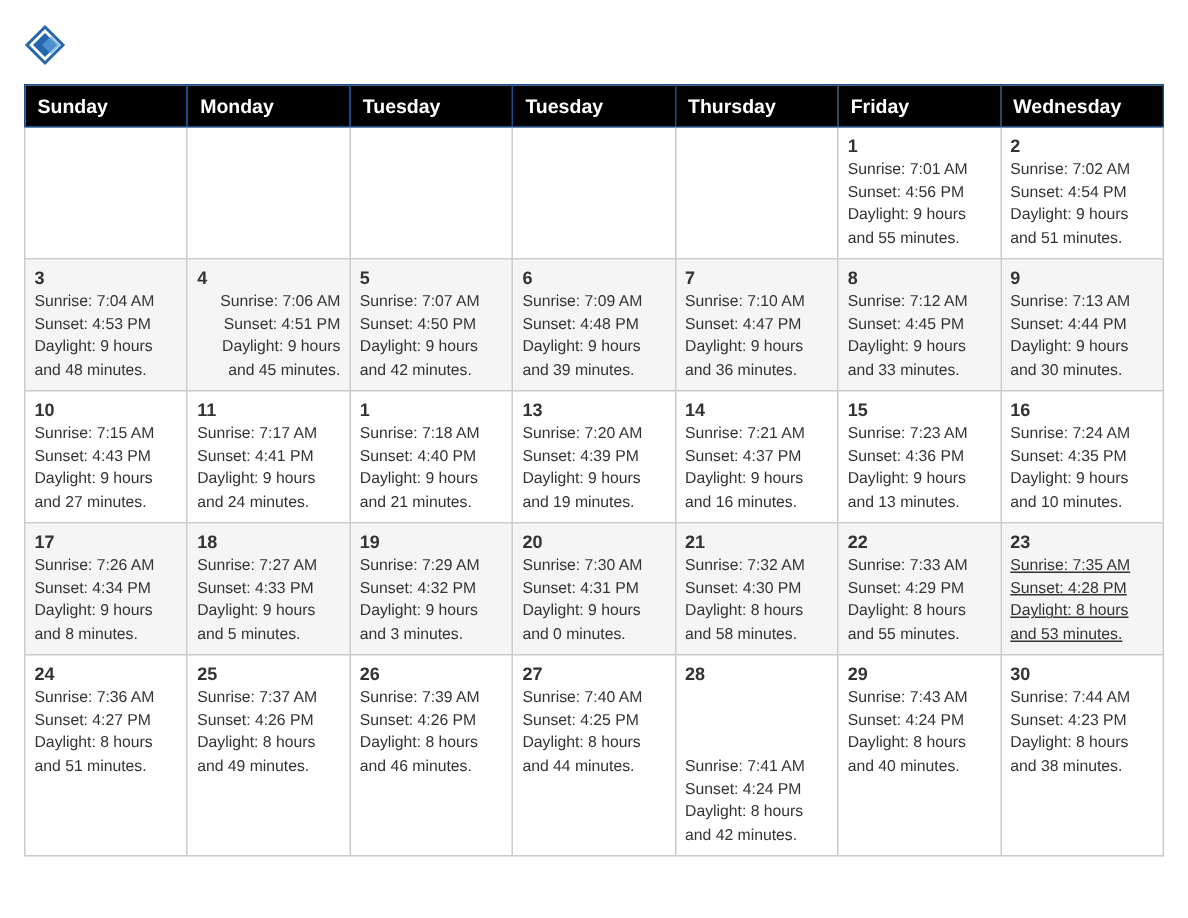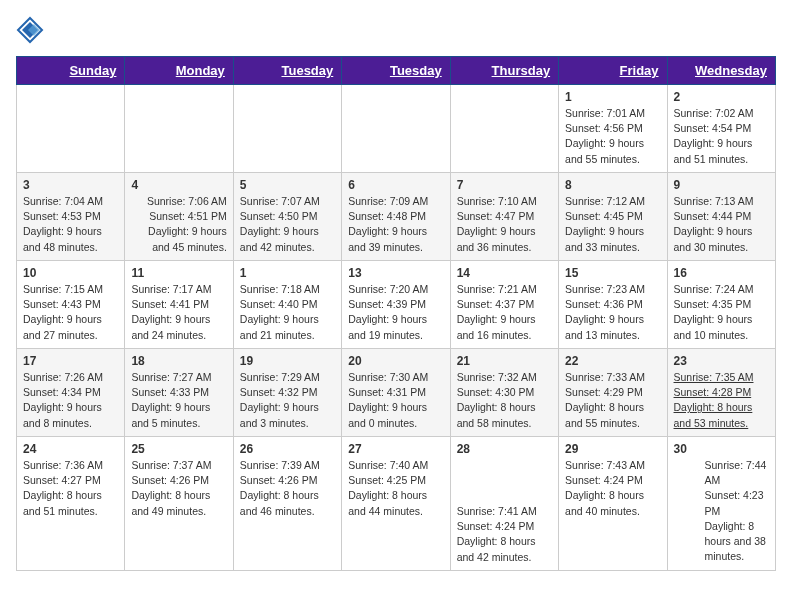--- a/index.html
+++ b/index.html
@@ -36,28 +36,27 @@
     .location {
       font-size: 16px;
       color: #555;
     }
     .calendar {
       width: 100%;
       border-collapse: collapse;
       table-layout: fixed;
     }
     .calendar th {
-      background-color: #4c1d95;
+      background-color: #000000;
       color: #fff;
-      text-align: right;
+      text-align: left;
       padding: 6px 8px;
       font-size: 13px;
       font-weight: bold;
       border: 1px solid #1a4e8a;
-      text-decoration: underline;
     }
     .calendar td {
       vertical-align: top;
       padding: 5px 6px;
       border: 1px solid #ccc;
       font-size: 11px;
       color: #333;
       background: #fff;
       height: 88px;
     }
@@ -298,19 +297,19 @@
 Daylight: 8 hours and 42 minutes.</div>
         </td>
         <td>
           <span class="day-num">29</span>
           <div class="day-info" style="white-space: pre-line;">Sunrise: 7:43 AM
 Sunset: 4:24 PM
 Daylight: 8 hours and 40 minutes.</div>
         </td>
         <td>
           <span class="day-num">30</span>
-          <div class="day-info" style="white-space: pre-line; margin-left: 31px;">Sunrise: 7:44 AM
+          <div class="day-info" style="white-space: pre-line;">Sunrise: 7:44 AM
 Sunset: 4:23 PM
 Daylight: 8 hours and 38 minutes.</div>
         </td>
       </tr>
     </tbody>
 </table>
 
 </body></html>

